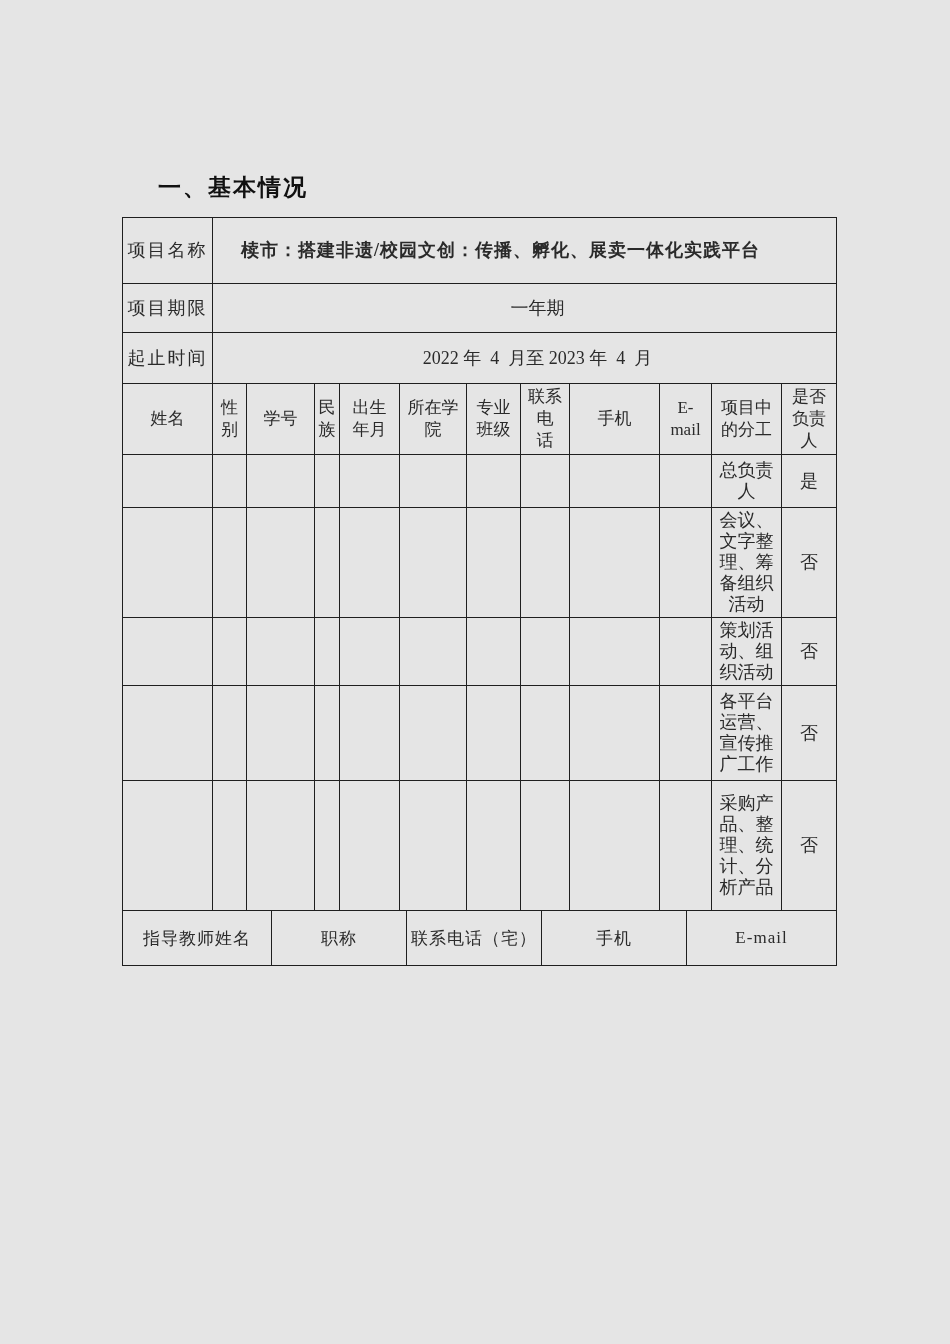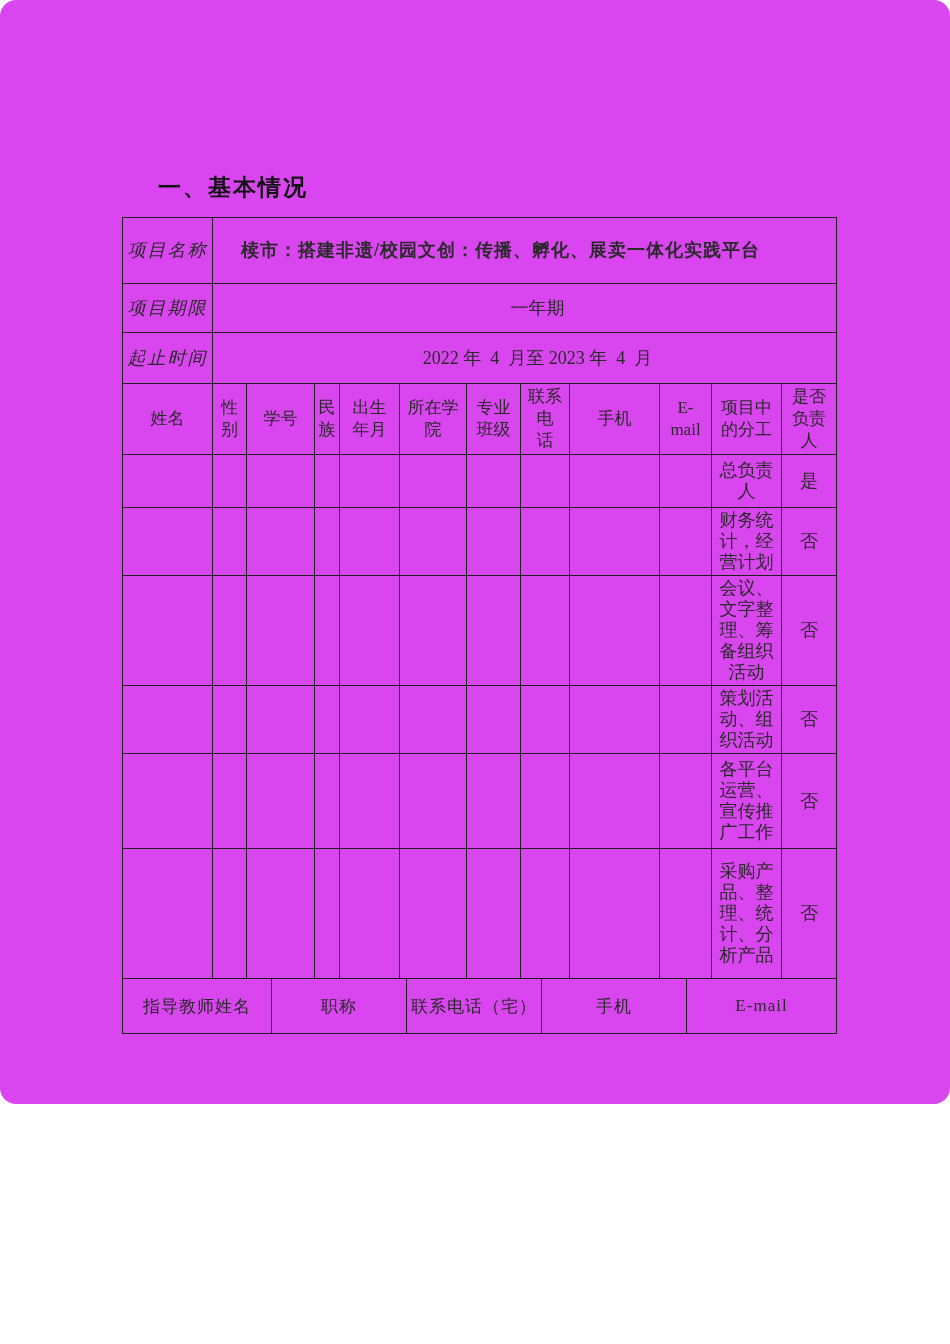--- a/index.html
+++ b/index.html
@@ -1,23 +1,22 @@
 <!DOCTYPE html>
 <html><head>
 <meta charset="utf-8">
 <style>
   html, body { margin: 0; padding: 0; background: #ffffff; }
   .page {
     position: relative;
     width: 950px;
-    height: 1104px;
-    background: #d946ef;
+    height: 1344px;
+    background: #e5e5e5;
     font-family: "Liberation Serif", "DejaVu Serif", serif;
     color: #1c1c1c;
-    border-radius: 16px;
   }
   .section-heading {
     position: absolute;
     left: 158px;
     top: 172px;
     font-family: "Liberation Sans", "DejaVu Sans", sans-serif;
     font-size: 23px;
     font-weight: 700;
     color: #111;
     letter-spacing: 2px;
@@ -38,21 +37,20 @@
     padding: 2px;
     text-align: center;
     vertical-align: middle;
     font-weight: normal;
     overflow: hidden;
   }
   .info-label {
     font-size: 17px;
     letter-spacing: 2px;
     color: #2a2a2a;
-    font-style: italic;
   }
   .info-value { font-size: 17px; padding-left: 28px; }
   .info-value--title {
     text-align: left;
     font-size: 21px;
     font-weight: 700;
     letter-spacing: 1px;
     white-space: nowrap;
     color: #000;
   }
@@ -160,34 +158,20 @@
         <td></td>
             <td></td>
         <td></td>
             <td></td>
         <td></td>
             <td></td>
         <td class="role-cell">总负责人</td>
         <td>是</td>
       </tr>
 
-      <tr style="height:65px">
-        <td></td>
-            <td></td>
-        <td></td>
-            <td></td>
-        <td></td>
-            <td></td>
-        <td></td>
-            <td></td>
-        <td></td>
-            <td></td>
-        <td class="role-cell">财务统计，经营计划</td>
-        <td>否</td>
-      </tr>
 
 
       <tr style="height:105px">
         <td></td>
             <td></td>
         <td></td>
             <td></td>
         <td></td>
             <td></td>
         <td></td>

